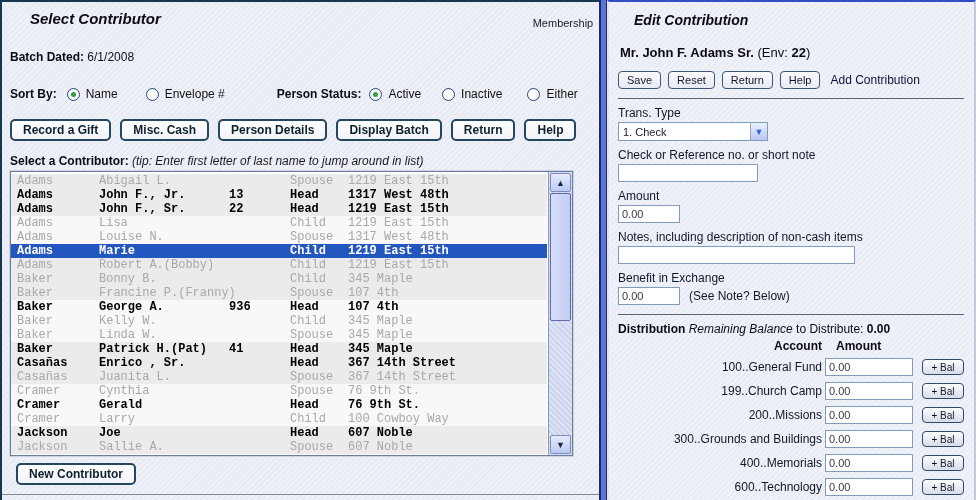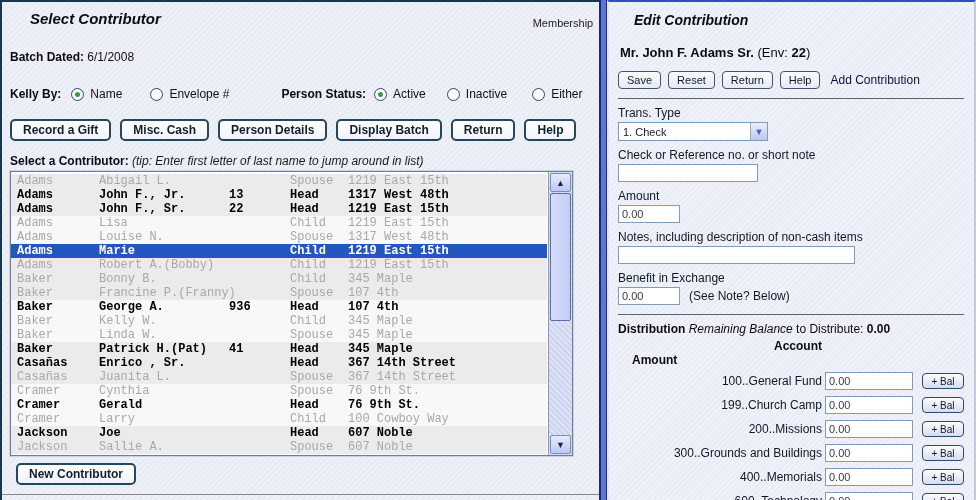--- a/index.html
+++ b/index.html
@@ -113,21 +113,21 @@
                          display: flex; align-items: center; justify-content: center; }
   .tinput { margin-top: 2px; height: 18px; border: 1px solid #7f9db9; background: #fff;
             font: 11px "Liberation Sans", sans-serif; color: #3a3a4a; padding: 1px 3px; }
   .w-ref { width: 140px; } .w-amt { width: 62px; } .w-notes { width: 237px; }
   .benefitrow { display: flex; align-items: center; margin-top: 2px; }
   .benefithint { font-size: 12px; color: #15152a; margin-left: 9px; }
 
   .distline { margin-top: 7px; font-size: 12px; color: #0b0b14; white-space: nowrap; }
   .distline b { font-weight: bold; }
   .distline i { font-style: italic; }
-  .disthead { margin-top: 3px; display: flex; font-size: 12px; font-weight: bold; color: #0b0b14; flex-direction: column; }
+  .disthead { margin-top: 3px; display: flex; font-size: 12px; font-weight: bold; color: #0b0b14; }
   .dh-account { width: 204px; text-align: right; }
   .dh-amount { margin-left: 14px; }
   .acctrow { margin-top: 4px; display: flex; align-items: center; height: 20px; }
   .acctname { width: 204px; text-align: right; font-size: 12px; color: #101828; white-space: nowrap; }
   .acctinput { width: 88px; height: 18px; margin-left: 3px; border: 1px solid #7f9db9; background: #fff;
                font: 11px "Liberation Sans", sans-serif; color: #3a3a4a; padding: 1px 3px; }
   .balbtn { margin-left: 9px; width: 42px; height: 16px;
             background: linear-gradient(#fdfdfe, #d9dbe7);
             border: 1px solid #2c4c6c; border-radius: 4px;
             font: 10px "Liberation Sans", sans-serif; color: #101830; cursor: pointer; }
@@ -142,21 +142,21 @@
       <span class="lp-title">Select Contributor</span>
       <span class="membership">Membership</span>
     </div>
 
     <div class="batch">
       <b>Batch Dated:</b>
       <span>6/1/2008</span>
     </div>
 
     <div class="sortrow">
-      <b>Kelly By:</b>
+      <b>Sort By:</b>
       <label class="radio" style="margin-left:10px">
         <span class="rb on"></span>
         <span>Name</span>
       </label>
       <label class="radio" style="margin-left:28px">
         <span class="rb"></span>
         <span>Envelope #</span>
       </label>
       <b style="margin-left:52px">Person Status:</b>
       <label class="radio" style="margin-left:8px">

